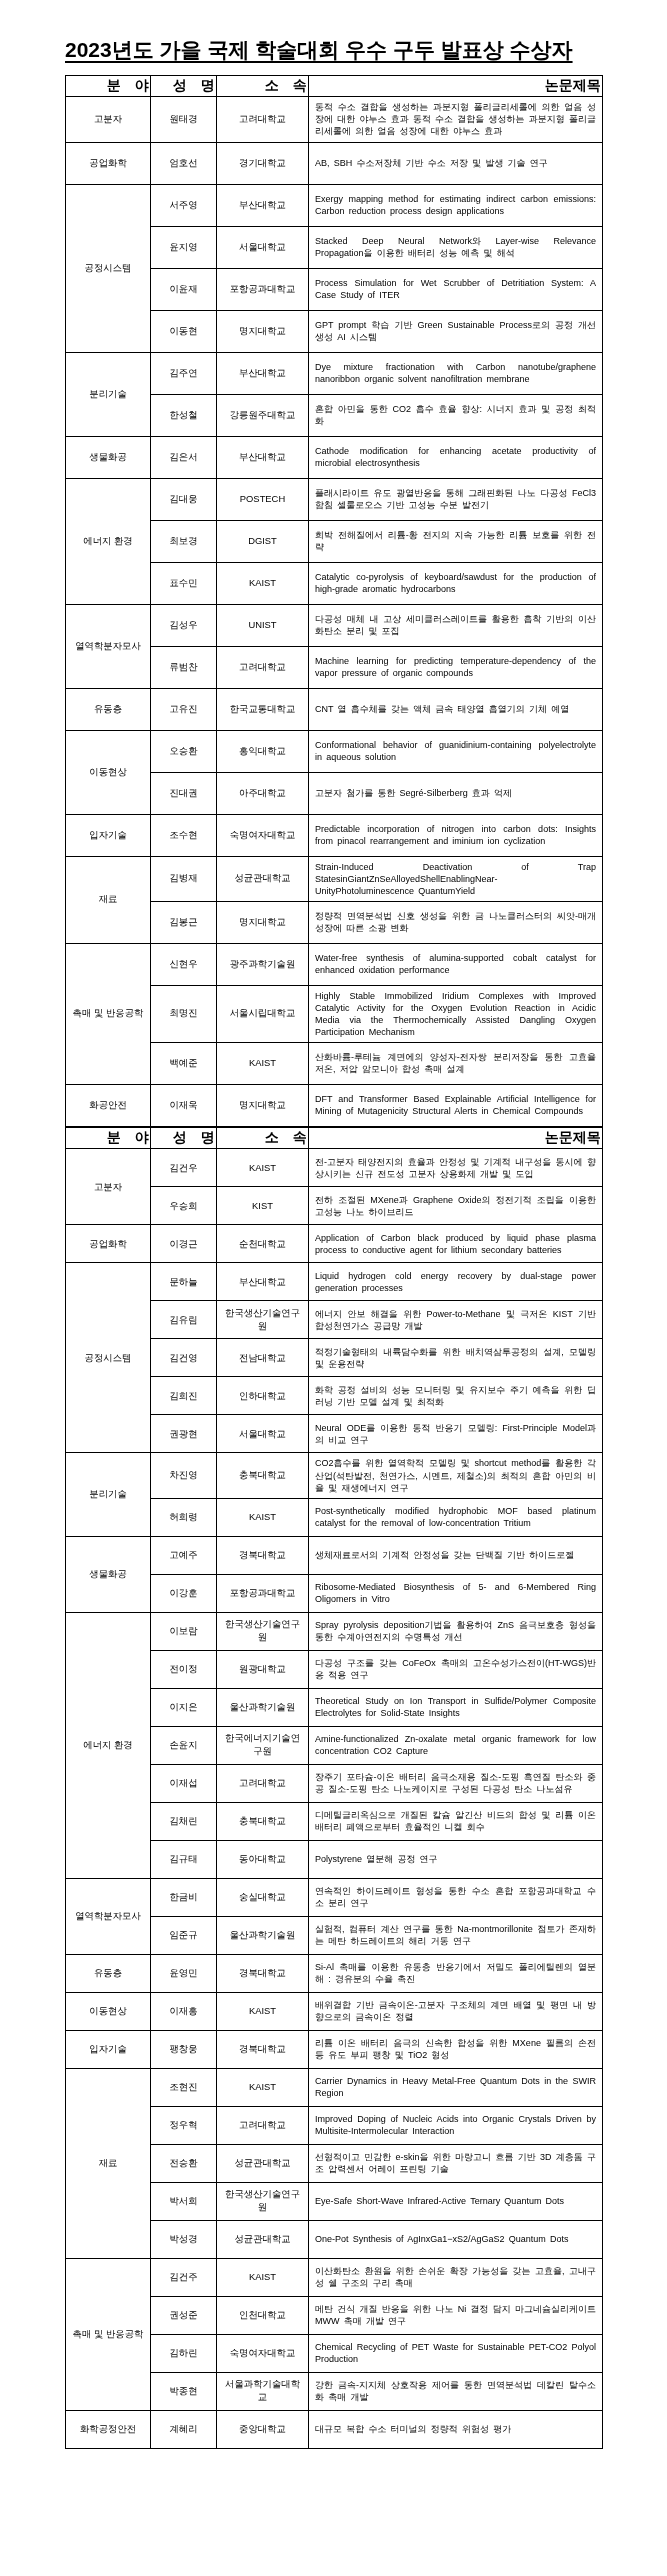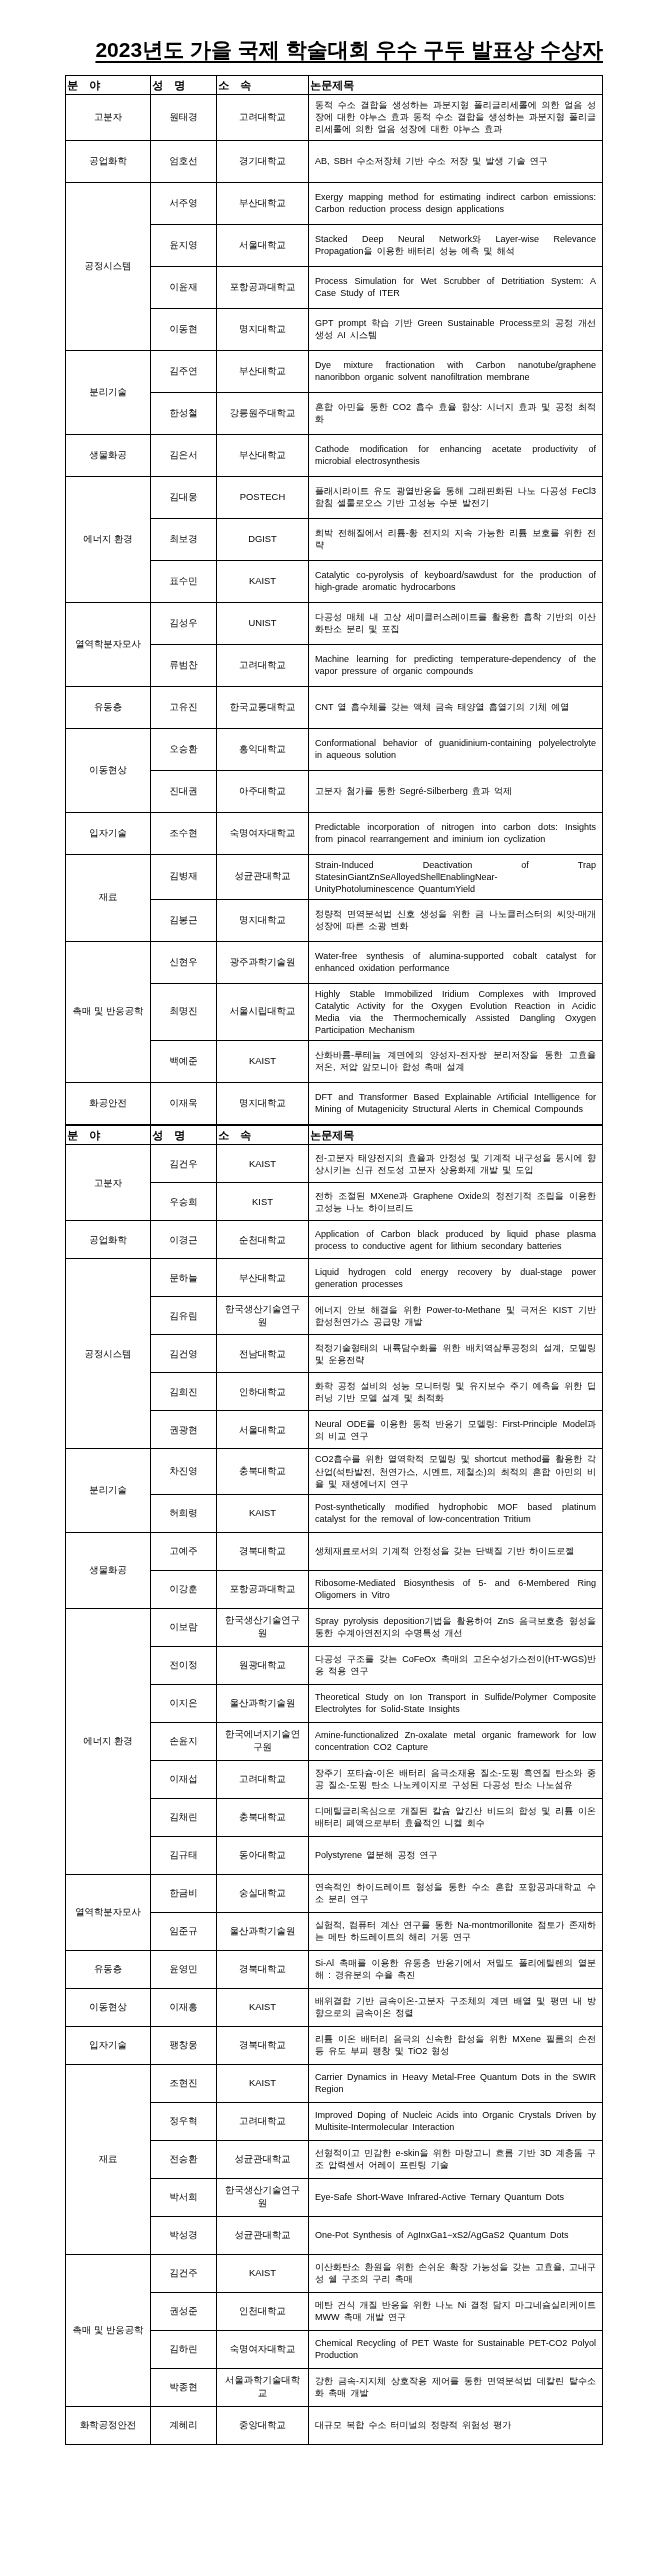--- a/index.html
+++ b/index.html
@@ -11,21 +11,21 @@
   }
   .page {
     width: 668px;
     margin: 0 auto;
     padding: 36px 0 40px 0;
     box-sizing: border-box;
   }
   .award-title {
     width: 538px;
     margin: 0 auto 10.8px auto;
-    text-align: right;
+    text-align: left;
     font-size: 21px;
     font-weight: bold;
     letter-spacing: 0px;
     text-decoration: underline;
     text-decoration-thickness: 2px;
     text-underline-offset: 4px;
     white-space: nowrap;
   }
   .award-title.second {
     margin-top: 94px;
@@ -37,25 +37,25 @@
     table-layout: fixed;
     border: 1.3px solid #000;
   }
   .award-table th, .award-table td {
     border: 1.3px solid #000;
     vertical-align: middle;
     word-break: break-word;
     overflow-wrap: anywhere;
   }
   .award-table th {
-    font-size: 11px;
+    font-size: 14px;
     font-weight: bold;
     height: 16px;
     padding: 1.3px 1.3px;
-    text-align: left;
+    text-align: right;
   }
   .award-table td {
     font-size: 9px;
   }
   td.cell-field, td.cell-name, td.cell-org {
     text-align: center;
     padding: 3.4px 3.4px;
     line-height: 1.35;
     font-size: 9.4px;
   }

